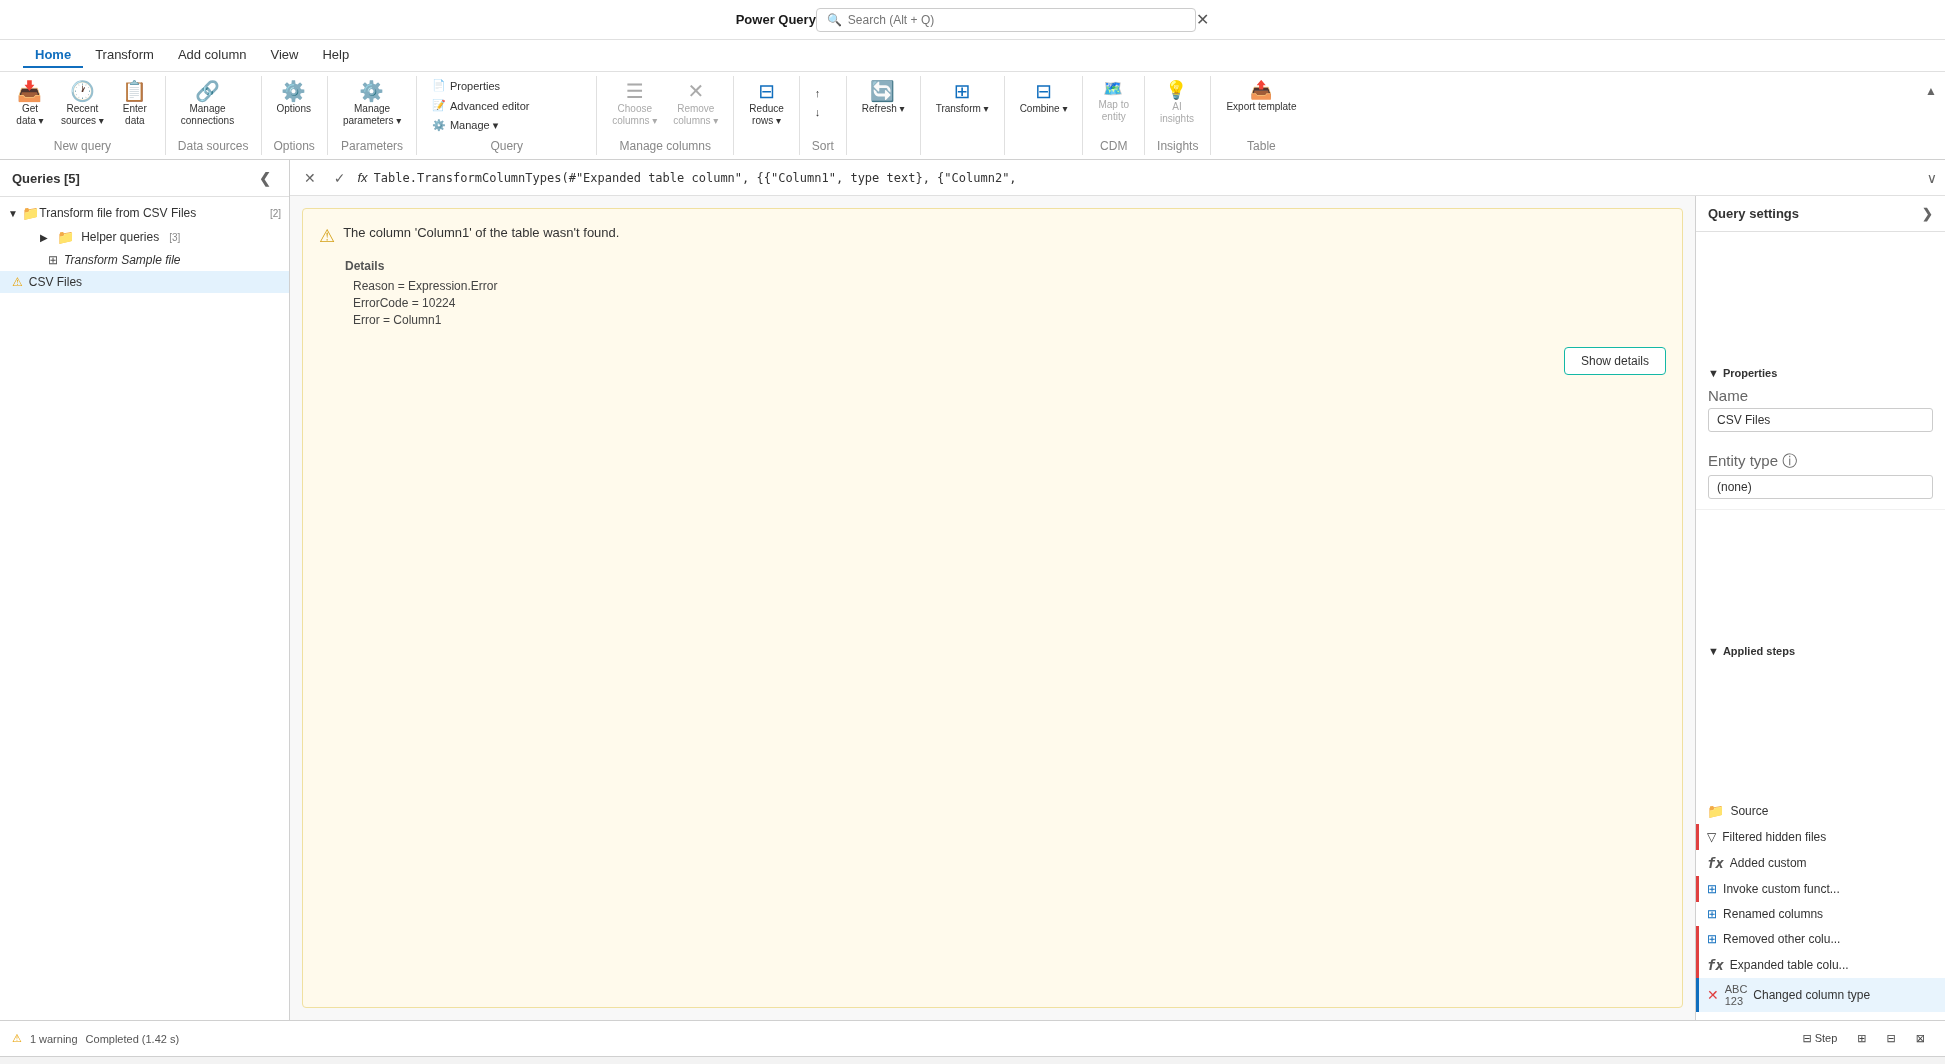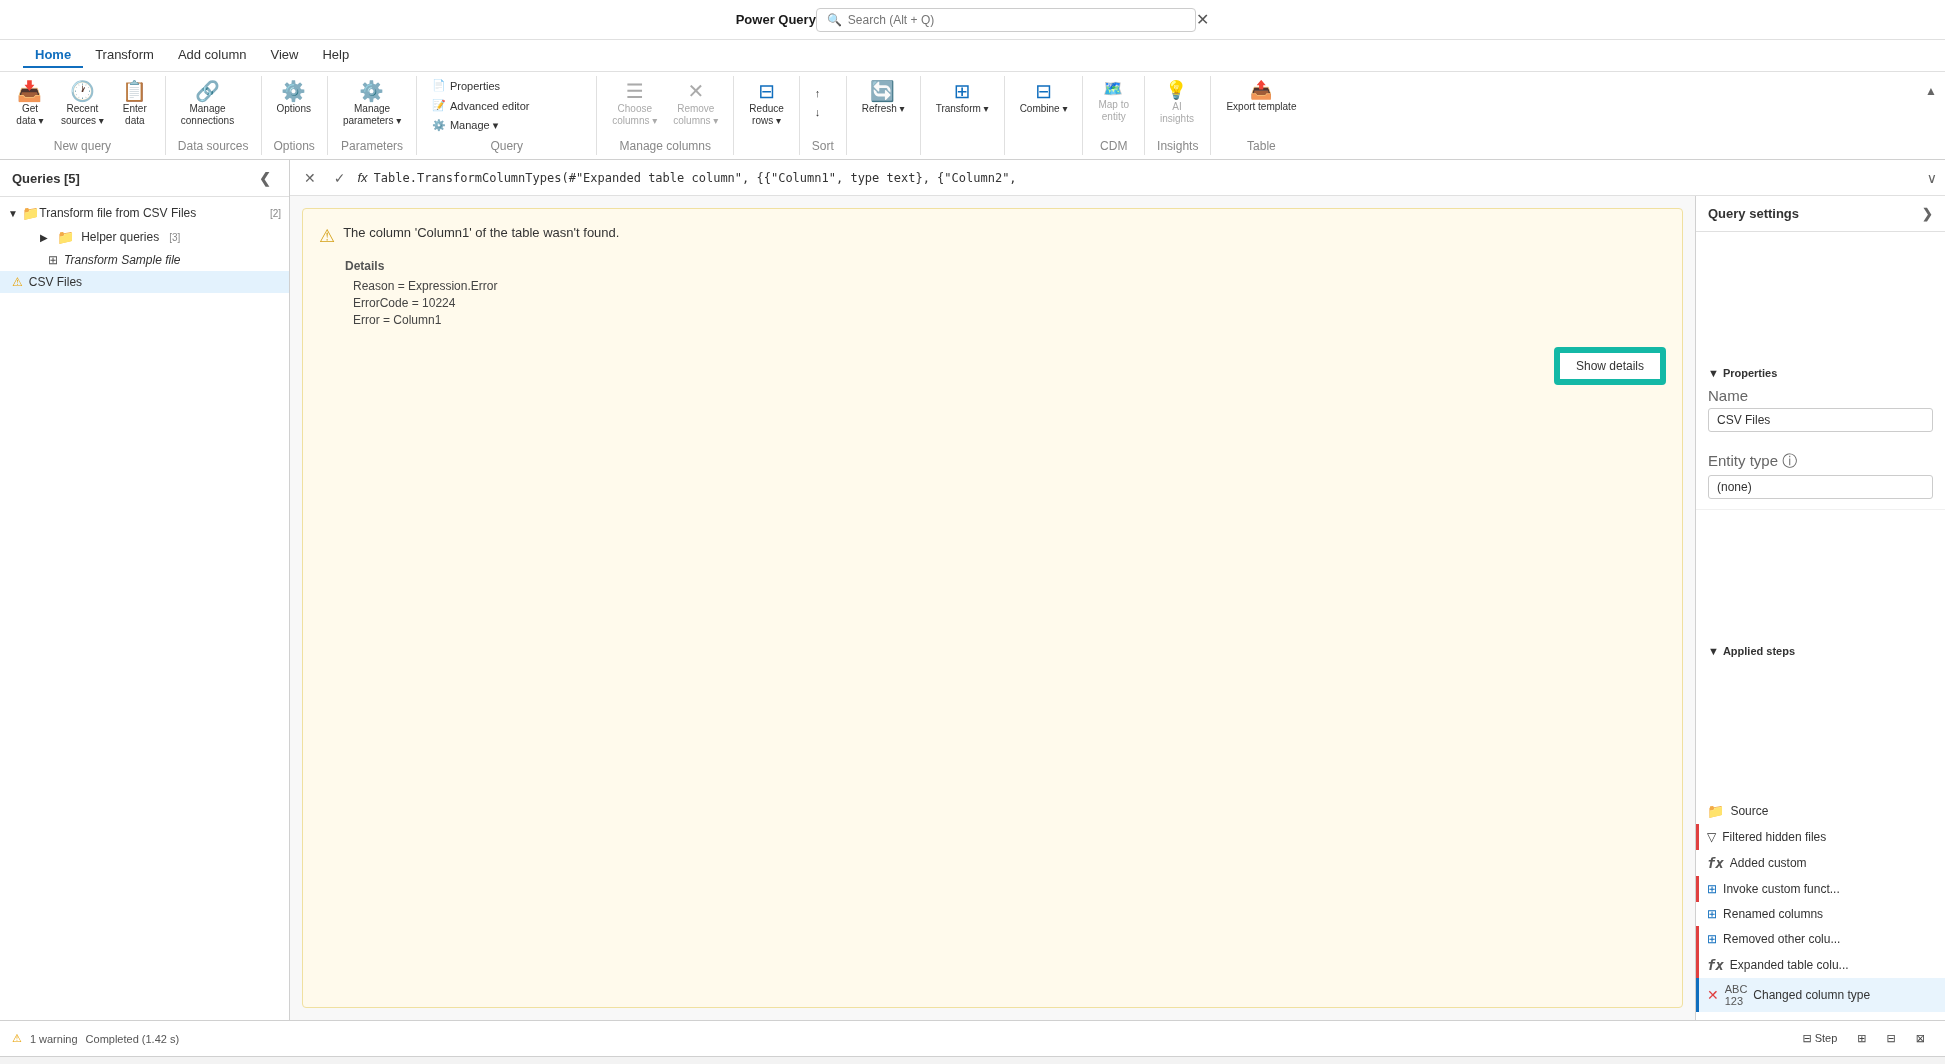--- a/index.html
+++ b/index.html
@@ -112,21 +112,21 @@
       border-radius: 4px; padding: 16px; flex: 1;
     }
     .error-header { display: flex; align-items: flex-start; gap: 8px; margin-bottom: 12px; }
     .error-warning-icon { color: #d4a017; font-size: 18px; }
     .error-title { font-size: 13px; font-weight: 500; color: #333; }
     .error-details { margin-left: 26px; }
     .error-section-title { font-size: 12px; font-weight: 600; color: #555; margin-bottom: 6px; }
     .error-line { font-size: 12px; color: #444; margin-bottom: 3px; padding-left: 8px; }
     .show-details-btn {
       display: block; margin-left: auto; margin-top: 8px;
-      padding: 6px 16px; border: 6px solid #14b8a6; background: #fff;
+      padding: 6px 16px; border: 1px solid #14b8a6; background: #fff;
       cursor: pointer; border-radius: 4px; font-size: 12px; color: #333;
     }
     .error-footer { display: flex; justify-content: flex-end; margin-top: 12px; }
 
     
     #query-settings {
       width: 250px; background: #fff; border-left: 1px solid #d0d0d0;
       display: flex; flex-direction: column; overflow-y: auto; justify-content: space-between;
     }
     #query-settings-header {

